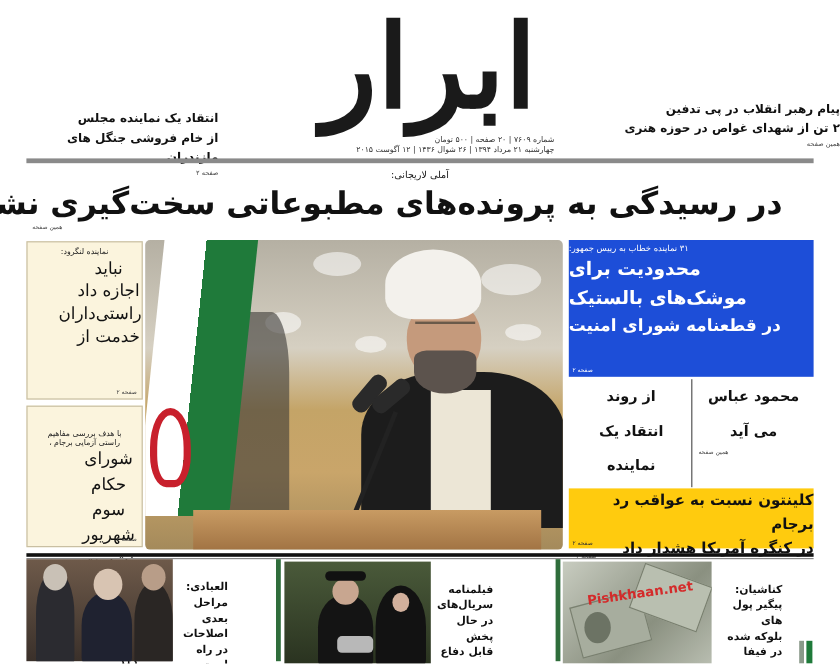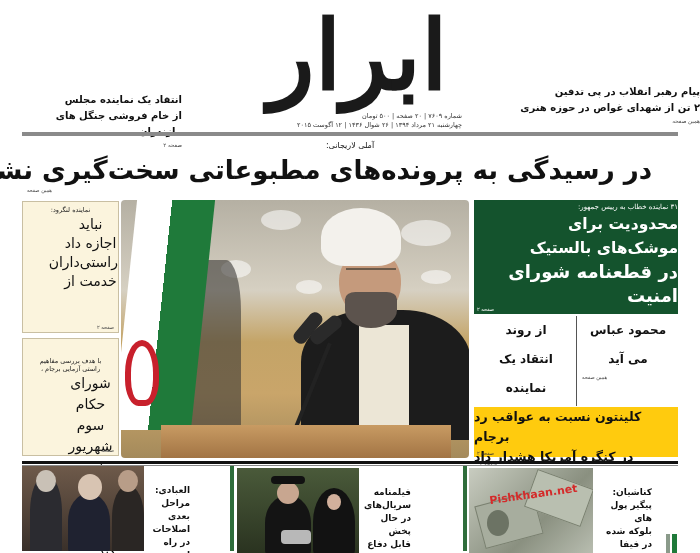--- a/index.html
+++ b/index.html
@@ -2,21 +2,21 @@
 <html><head>
 <meta charset="utf-8">
 <style>
   * { box-sizing: border-box; margin: 0; padding: 0; }
   html, body { width: 700px; height: 553px; overflow: hidden; background: #ffffff; }
   body { font-family: "DejaVu Sans", sans-serif; color: #111; position: relative; direction: ltr; }
   .abs { position: absolute; }
   .rtl { direction: rtl; }
 
   
-  .logo { left: 268px; top: 6px; width: 180px; height: 104px; font-family: "DejaVu Serif", serif; font-weight: bold; font-size: 96px; line-height: 100px; text-align: center; color: #1a1a1a; letter-spacing: 4px; }
+  .logo { left: 268px; top: 6px; width: 180px; height: 104px; font-family: "DejaVu Serif", serif; font-weight: bold; font-size: 96px; line-height: 100px; text-align: left; color: #1a1a1a; letter-spacing: 4px; }
   .issue { left: 262px; top: 112px; width: 200px; font-size: 6.5px; text-align: right; color: #333; line-height: 9px; }
   .teaser-left { left: 22px; top: 92px; width: 160px; text-align: right; }
   .teaser-right { left: 520px; top: 84px; width: 180px; text-align: right; }
   .teaser-line { font-weight: bold; font-size: 10px; line-height: 16px; }
   .pageref { font-size: 5.5px; color: #444; line-height: 10px; }
 
   .rule { left: 22px; top: 132px; width: 656px; height: 4px; background: #8a8a8a; }
 
   
   .kicker { left: 300px; top: 141px; width: 100px; font-size: 8px; text-align: center; }
@@ -39,32 +39,32 @@
   .podium { position: absolute; left: 40px; top: 225px; width: 290px; height: 33px; background: linear-gradient(180deg,#c89b63,#a27444); }
   .robe { position: absolute; left: 180px; top: 110px; width: 170px; height: 130px; background: #1c1c1c; border-radius: 40% 40% 0 0; }
   .inner-robe { position: absolute; left: 238px; top: 125px; width: 50px; height: 110px; background: #ece6d6; }
   .face { position: absolute; left: 218px; top: 50px; width: 62px; height: 68px; background: #c59a7c; border-radius: 45% 45% 50% 50%; }
   .beard { position: absolute; left: 224px; top: 92px; width: 52px; height: 36px; background: #5c534d; border-radius: 20% 20% 50% 50%; }
   .turban { position: absolute; left: 200px; top: 8px; width: 80px; height: 58px; background: #f3f1ec; border-radius: 50% 50% 30% 30%; }
   .glasses { position: absolute; left: 225px; top: 68px; width: 50px; height: 8px; border-top: 2px solid #6a5a4a; }
   .mic { position: absolute; background: #2a2a2a; border-radius: 6px; }
 
   
-  .redbox { left: 474px; top: 200px; width: 204px; height: 114px; background: #14532d; color: #fff; text-align: right; }
+  .redbox { left: 474px; top: 200px; width: 204px; height: 114px; background: #1d4ed8; color: #fff; text-align: left; }
   .red-kicker { font-size: 7px; padding-top: 2px; line-height: 10px; }
   .red-head { font-size: 15.5px; font-weight: bold; line-height: 24px; }
   .red-ref { position: absolute; left: 3px; bottom: 2px; font-size: 5px; }
 
   .col-split { left: 576px; top: 316px; width: 1px; height: 90px; background: #555; }
   .rcolA { left: 478px; top: 316px; width: 96px; text-align: center; }
   .rcolB { left: 580px; top: 316px; width: 96px; text-align: center; }
   .rcol-line { font-size: 12px; font-weight: bold; line-height: 29px; }
   .rcol-ref { font-size: 5px; color: #444; text-align: left; padding-left: 2px; }
 
-  .yellowbox { left: 474px; top: 407px; width: 204px; height: 50px; background: #ffcb0e; text-align: left; }
+  .yellowbox { left: 474px; top: 407px; width: 204px; height: 50px; background: #ffcb0e; text-align: right; }
   .yellow-line { font-size: 12.5px; font-weight: bold; line-height: 20px; padding-top: 0px; }
   .yellow-ref { position: absolute; left: 3px; bottom: 1px; font-size: 5px; color: #333; }
 
   .rule2 { left: 22px; top: 461px; width: 656px; height: 3px; background: #111; }
   .rule3 { left: 22px; top: 465px; width: 656px; height: 1px; background: #888; }
 
   
   .bpic { position: absolute; overflow: hidden; }
   .b1pic { left: 22px; top: 466px; width: 122px; height: 85px; background: linear-gradient(180deg,#6e5a4a,#3a302a); }
   .b1text { left: 146px; top: 484px; width: 44px; text-align: right; }
@@ -143,21 +143,21 @@
   <div class="mic" style="left:180px;top:110px;width:14px;height:36px;transform:rotate(40deg);"></div>
   <div class="mic" style="left:198px;top:112px;width:14px;height:36px;transform:rotate(50deg);"></div>
   <div style="position:absolute;left:190px;top:140px;width:4px;height:90px;background:#222;transform:rotate(22deg);"></div>
   <div class="podium"></div>
 </div>
 
 <div class="abs redbox rtl">
   <div class="red-kicker">۳۱ نماینده خطاب به رییس جمهور:</div>
   <div class="red-head">محدودیت برای</div>
   <div class="red-head">موشک‌های بالستیک</div>
-  <div class="red-head" style="font-size:18px;">در قطعنامه شورای امنیت</div>
+  <div class="red-head" style="font-size:14px;">در قطعنامه شورای امنیت</div>
   <div class="red-ref">صفحه ۲</div>
 </div>
 
 <div class="abs rcolA rtl">
   <div class="rcol-line">از روند</div>
   <div class="rcol-line">انتقاد یک نماینده</div>
   <div class="rcol-line">رو به رشد بیکاری</div>
   <div class="rcol-ref">صفحه ۲</div>
 </div>
 <div class="abs col-split"></div>

